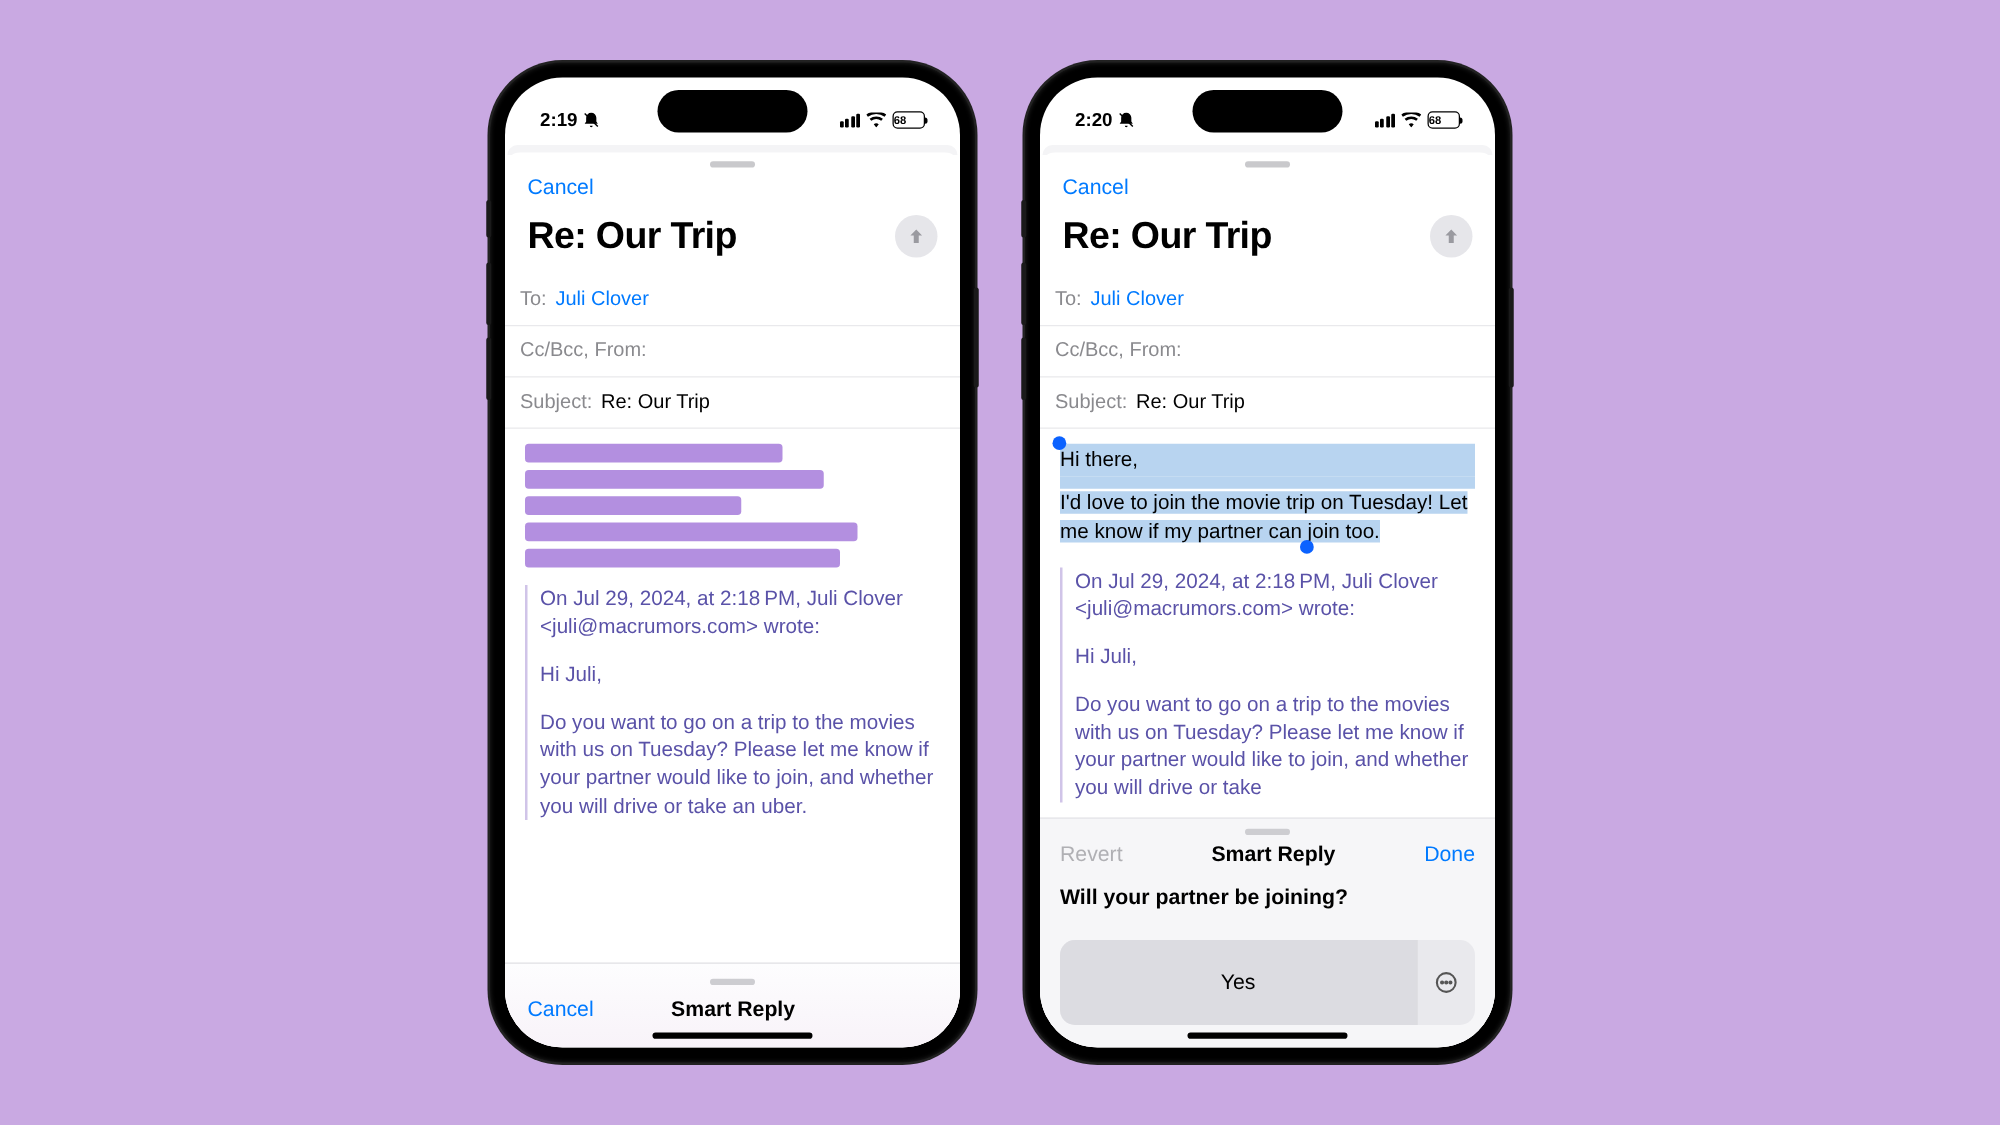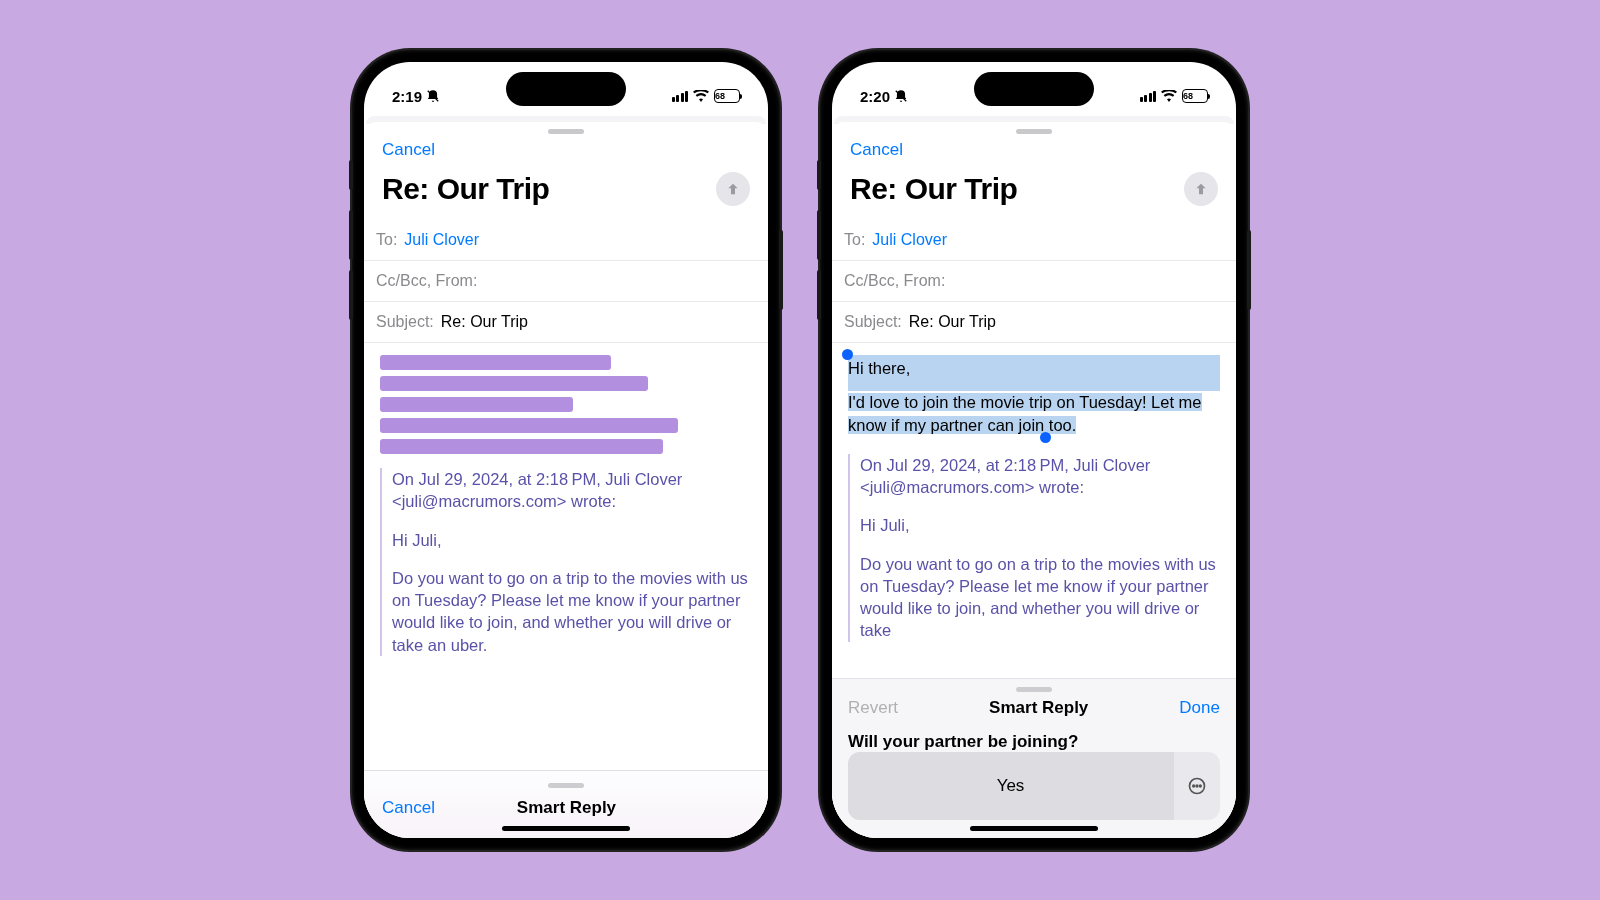--- a/index.html
+++ b/index.html
@@ -8,21 +8,21 @@
     height: 900px;
     background: #c9a9e2;
     display: flex;
     justify-content: center;
     align-items: center;
     gap: 40px;
     font-family: -apple-system, BlinkMacSystemFont, 'Segoe UI', Helvetica, Arial, sans-serif;
     overflow: hidden;
   }
   .phone {
-    width: 428px;
+    width: 388px;
     height: 800px;
     background: #000;
     border-radius: 58px;
     padding: 12px;
     box-shadow: 0 0 0 2px #222, inset 0 0 4px rgba(255,255,255,0.15);
     position: relative;
   }
   .screen {
     width: 100%;
     height: 100%;
@@ -114,21 +114,21 @@
   .bb-spacer { width:52px; }
   .smart-panel {
     background:#f6f6f8; border-top:1px solid #e4e4e8;
     padding:8px 16px 18px; position:relative;
   }
   .smart-panel .grab2 { width:36px; height:5px; background:#cdcdd1; border-radius:3px; margin:0 auto 6px; }
   .sp-head { display:flex; justify-content:space-between; align-items:center; margin-bottom:14px; font-size:17px;}
   .sp-revert { color:#b0b0b4; }
   .sp-title { font-weight:600; }
   .sp-done { color:#007aff; }
-  .sp-question { font-weight:600; font-size:17px; margin-bottom:0; }
+  .sp-question { font-weight:600; font-size:17px; margin-bottom:24px; }
   .sp-choices { display:flex; gap:0; background:#e9e9ed; border-radius:12px; overflow:hidden; }
   .sp-choice { flex:1; text-align:center; padding:24px 0; font-size:17px; border-right:1px solid #dcdce0;}
   .sp-choice.yes { background:#dcdce1; }
   .sp-more { width:46px; display:flex; align-items:center; justify-content:center; }
   .sp-feedback { display:flex; align-items:center; justify-content:center; gap:16px; margin-top:16px; color:#5a5a5e; font-size:16px;}
   .thumb { width:20px; height:20px; }
   .home-ind { width:128px; height:5px; background:#000; border-radius:3px; position:absolute; bottom:7px; left:50%; transform:translateX(-50%); }
   .phone .side-btn { position:absolute; background:#1a1a1a; border-radius:2px; }
   .side-btn.vol-up { left:-3px; top:160px; width:4px; height:50px; }
   .side-btn.vol-dn { left:-3px; top:220px; width:4px; height:50px; }

